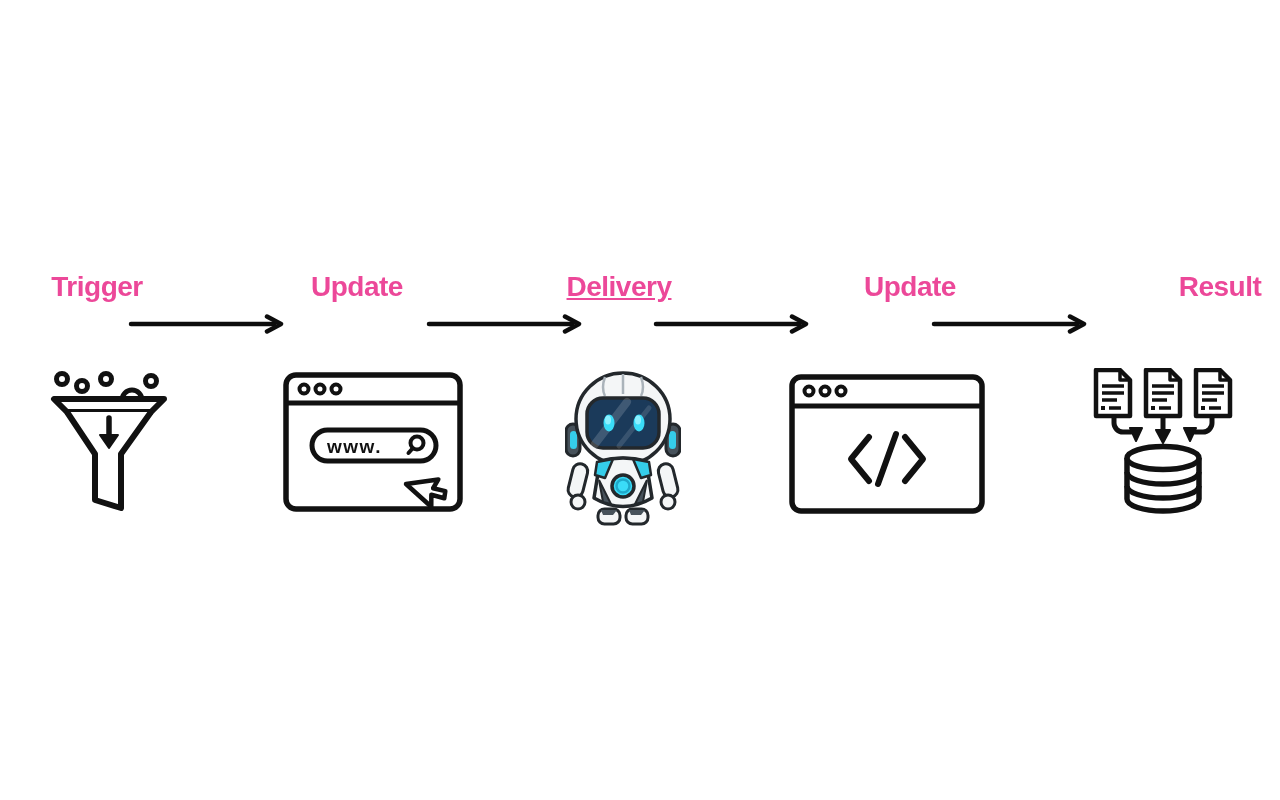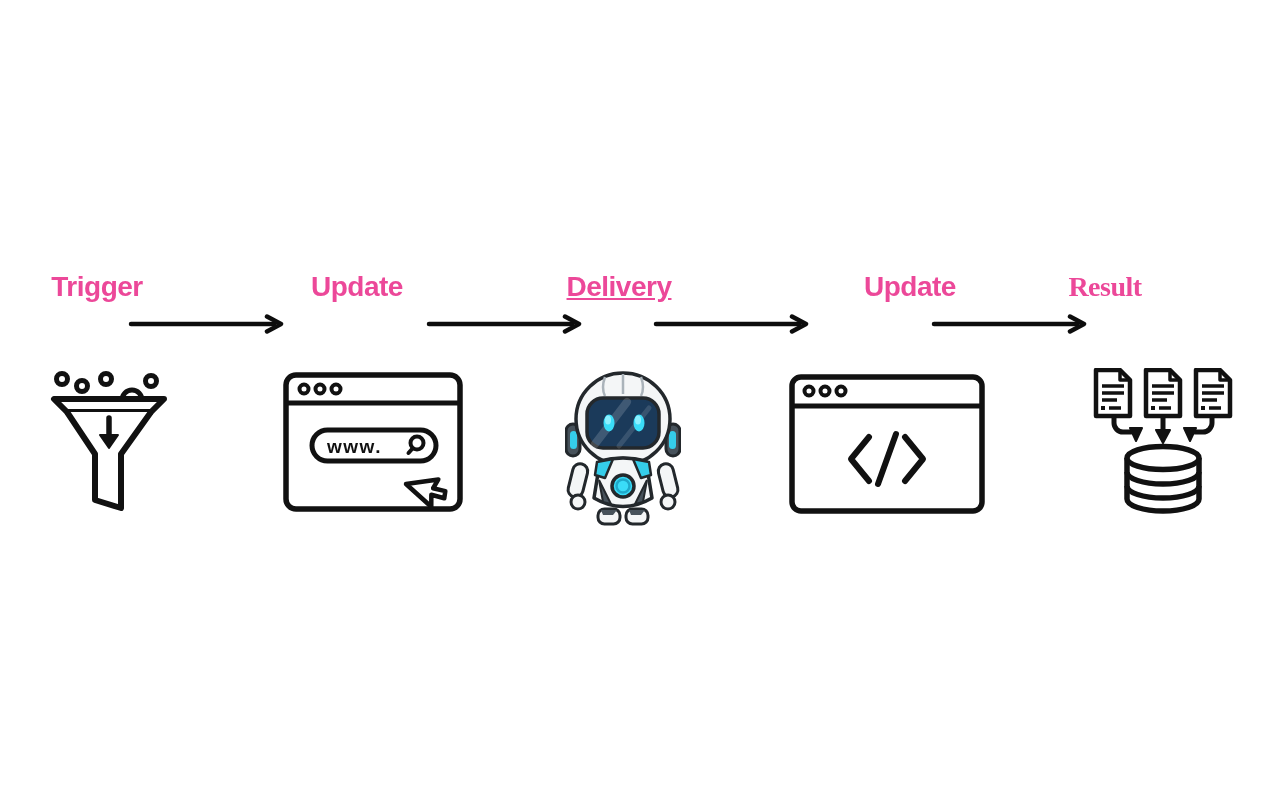--- a/index.html
+++ b/index.html
@@ -18,21 +18,21 @@
     font-size:28px;
     font-weight:800;
     letter-spacing:-0.5px;
     color:#ec4899;
     white-space:nowrap;
   }
   #label-trigger{left:97px;}
   #label-search{left:357px;}
   #label-delivery{left:619px;text-decoration:underline;}
   #label-update{left:910px;}
-  #label-result{left:1105px;font-family:Liberation Serif, serif;}
+  #label-result{left:1220px;}
 
   .flow-arrow{position:absolute;top:314px;width:158px;height:20px;}
   #arrow-1{left:128px;}
   #arrow-2{left:426px;}
   #arrow-3{left:653px;}
   #arrow-4{left:931px;}
 
   .icon{position:absolute;}
   #icon-funnel{left:50px;top:366px;width:118px;height:148px;}
   #icon-browser-search{left:283px;top:372px;width:180px;height:162px;}

